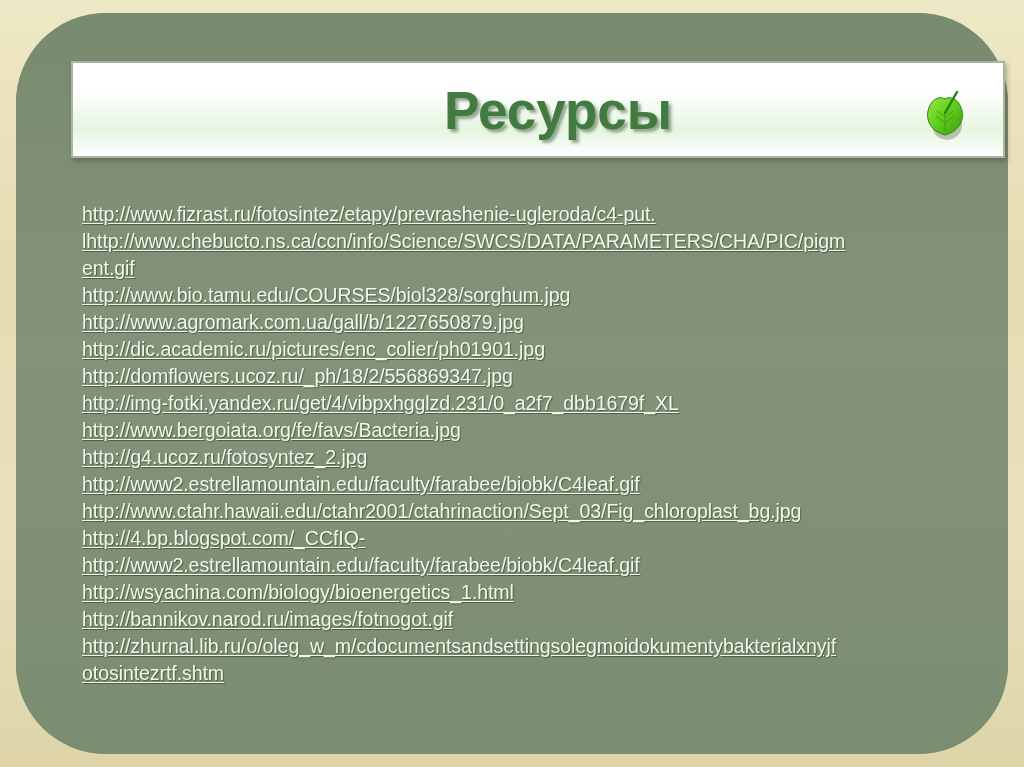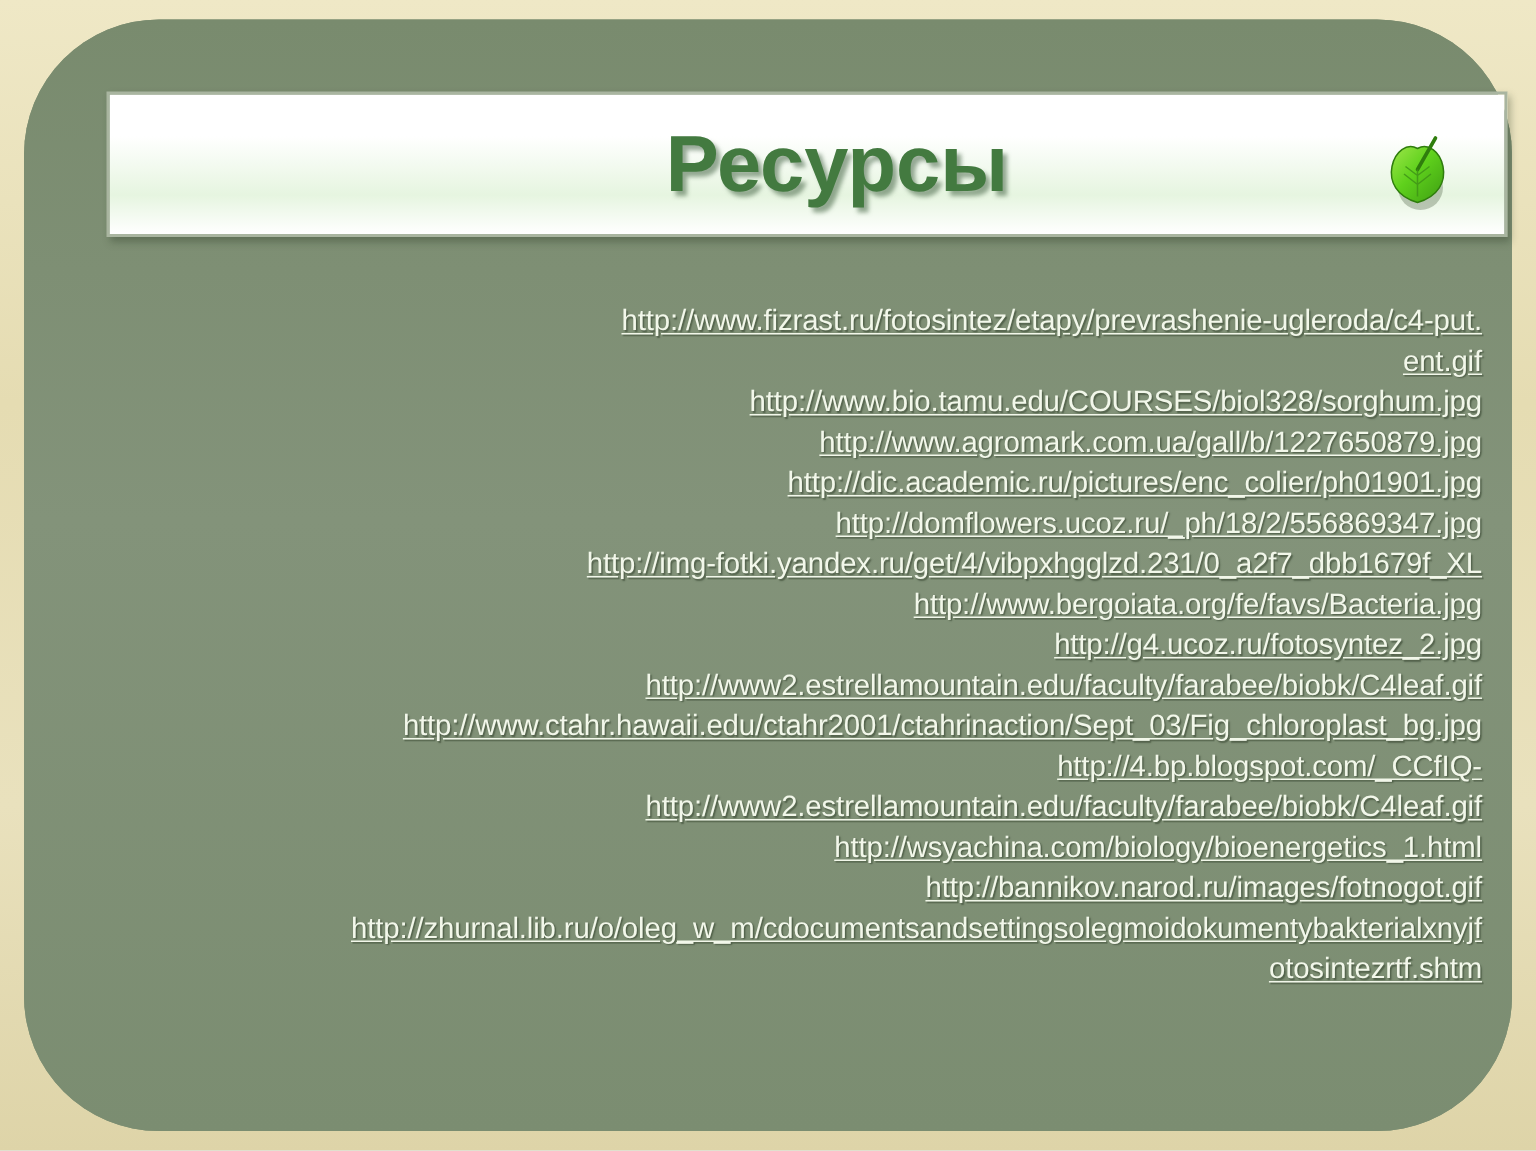--- a/index.html
+++ b/index.html
@@ -95,21 +95,20 @@
     width: 44px;
     height: 60px;
   }
 
   
   #link-list {
     position: absolute;
     left: 66px;
     top: 188px;
     width: 906px;
-    text-align: right;
   }
   .link-line {
     color: #f2f7ea;
     font-size: 19.6px;
     line-height: 27px;
     text-decoration: underline;
     text-underline-offset: 2px;
     white-space: pre;
     font-family: "Liberation Sans", sans-serif;
     text-shadow: 1px 1px 1px rgba(40,55,35,0.55);
@@ -147,20 +146,21 @@
 
           <path d="M22 30 L34 9" stroke="#2f7d0d" stroke-width="2.4" fill="none" stroke-linecap="round"></path>
 
           <path d="M22 48 L22 30 M22 40 L13 33 M22 40 L31 33 M22 34 L14 28 M22 34 L30 28" stroke="#3f9418" stroke-width="1" fill="none" opacity="0.85"></path>
         </svg>
       </span>
     </div>
 
     <div id="link-list">
       <div class="link-line">http://www.fizrast.ru/fotosintez/etapy/prevrashenie-ugleroda/c4-put.</div>
+      <div class="link-line">lhttp://www.chebucto.ns.ca/ccn/info/Science/SWCS/DATA/PARAMETERS/CHA/PIC/pigm</div>
       <div class="link-line cont">ent.gif</div>
       <div class="link-line">http://www.bio.tamu.edu/COURSES/biol328/sorghum.jpg</div>
       <div class="link-line">http://www.agromark.com.ua/gall/b/1227650879.jpg</div>
       <div class="link-line">http://dic.academic.ru/pictures/enc_colier/ph01901.jpg</div>
       <div class="link-line">http://domflowers.ucoz.ru/_ph/18/2/556869347.jpg</div>
       <div class="link-line">http://img-fotki.yandex.ru/get/4/vibpxhgglzd.231/0_a2f7_dbb1679f_XL</div>
       <div class="link-line">http://www.bergoiata.org/fe/favs/Bacteria.jpg</div>
       <div class="link-line">http://g4.ucoz.ru/fotosyntez_2.jpg</div>
       <div class="link-line">http://www2.estrellamountain.edu/faculty/farabee/biobk/C4leaf.gif</div>
       <div class="link-line">http://www.ctahr.hawaii.edu/ctahr2001/ctahrinaction/Sept_03/Fig_chloroplast_bg.jpg</div>

